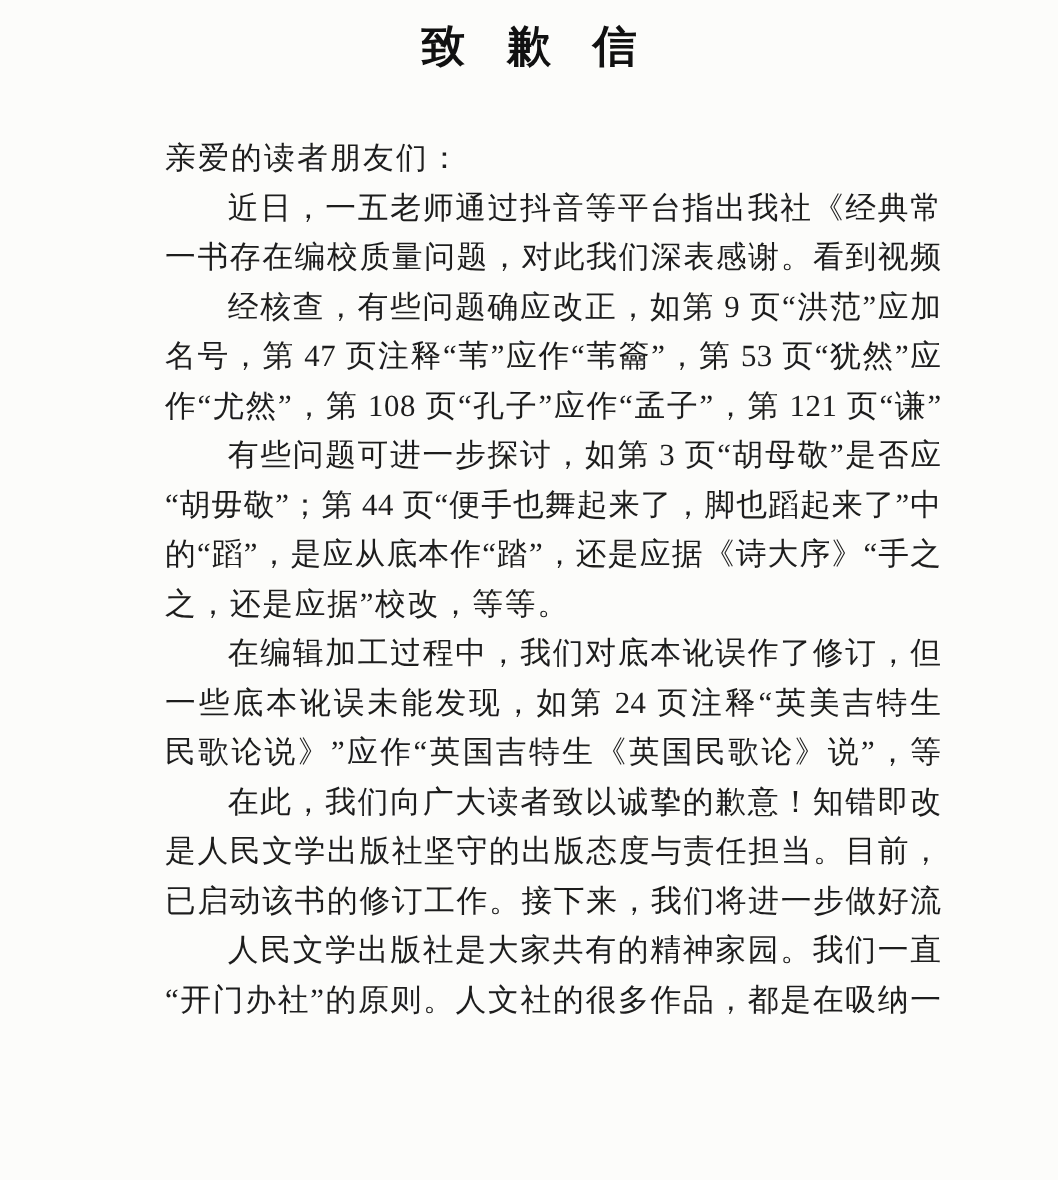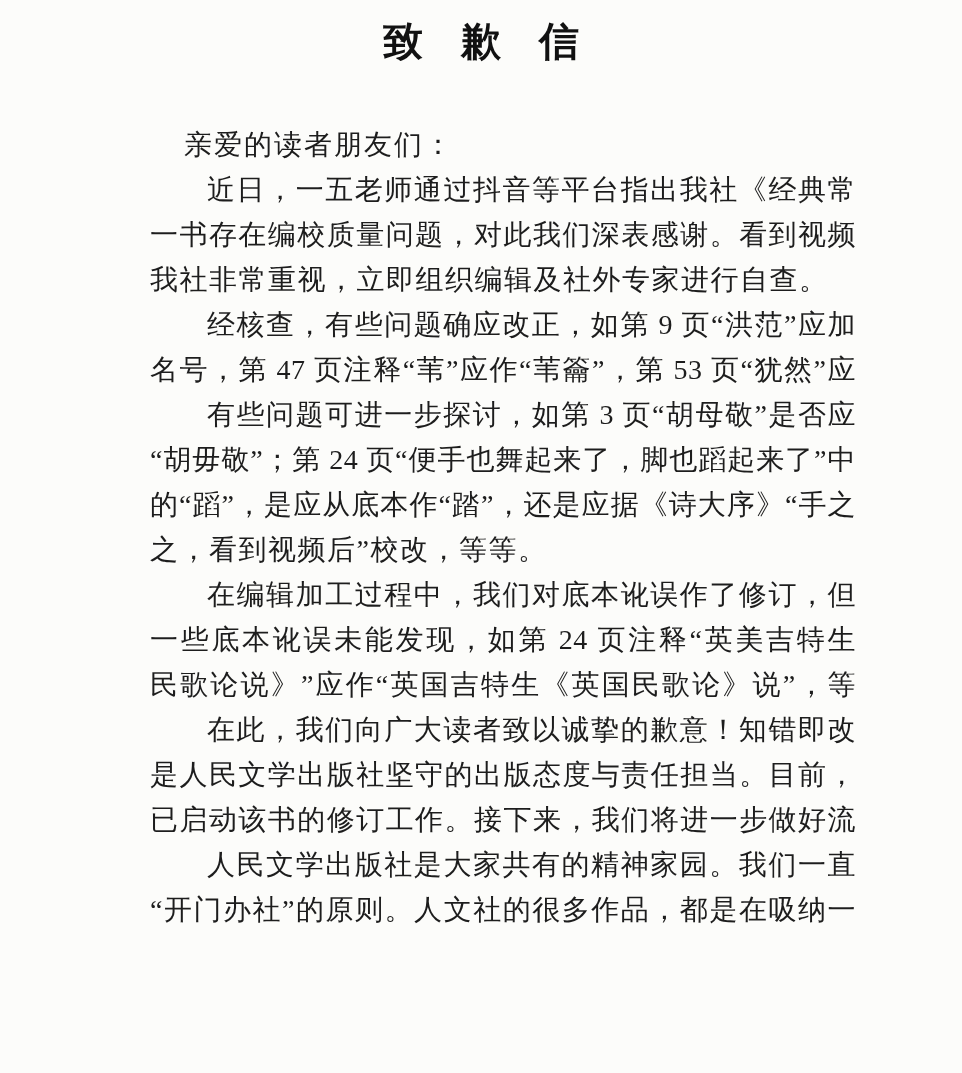--- a/index.html
+++ b/index.html
@@ -47,45 +47,44 @@
     letter-spacing: 0.5px;
     text-align: justify;
     text-align-last: justify;
   }
   
   .ind {
     text-indent: 57px;
   }
   .salutation {
     letter-spacing: 2px;
-    margin-left: 34px;
   }
 </style>
 </head>
 <body>
 
 <div class="page">
 
   <h1 class="title">致 歉 信</h1>
 
   <div class="body">
 
     <div class="line salutation">亲爱的读者朋友们：</div>
 
     <div class="line full ind">近日，一五老师通过抖音等平台指出我社《经典常谈》</div>
     <div class="line full">一书存在编校质量问题，对此我们深表感谢。看到视频后，</div>
-    <div class="line">我社非常重视，立即组织编辑及社外专家进行自查。</div>
 
     <div class="line full ind">经核查，有些问题确应改正，如第 9 页“洪范”应加书</div>
     <div class="line full">名号，第 47 页注释“苇”应作“苇籥”，第 53 页“犹然”应</div>
+    <div class="line full">作“尤然”，第 108 页“孔子”应作“孟子”，第 121 页“谦”</div>
 
     <div class="line full ind">有些问题可进一步探讨，如第 3 页“胡母敬”是否应作</div>
-    <div class="line full">“胡毋敬”；第 24 页“便手也舞起来了，脚也蹈起来了”中</div>
+    <div class="line full">“胡毋敬”；第 44 页“便手也舞起来了，脚也蹈起来了”中</div>
     <div class="line full">的“蹈”，是应从底本作“踏”，还是应据《诗大序》“手之舞</div>
-    <div class="line">之，看到视频后”校改，等等。</div>
+    <div class="line">之，还是应据”校改，等等。</div>
 
     <div class="line full ind">在编辑加工过程中，我们对底本讹误作了修订，但仍有</div>
     <div class="line full">一些底本讹误未能发现，如第 24 页注释“英美吉特生《英国</div>
     <div class="line full">民歌论说》”应作“英国吉特生《英国民歌论》说”，等等。</div>
 
     <div class="line full ind">在此，我们向广大读者致以诚挚的歉意！知错即改一直</div>
     <div class="line full">是人民文学出版社坚守的出版态度与责任担当。目前，我们</div>
     <div class="line full">已启动该书的修订工作。接下来，我们将进一步做好流程再</div>
 
     <div class="line full ind">人民文学出版社是大家共有的精神家园。我们一直秉持</div>

